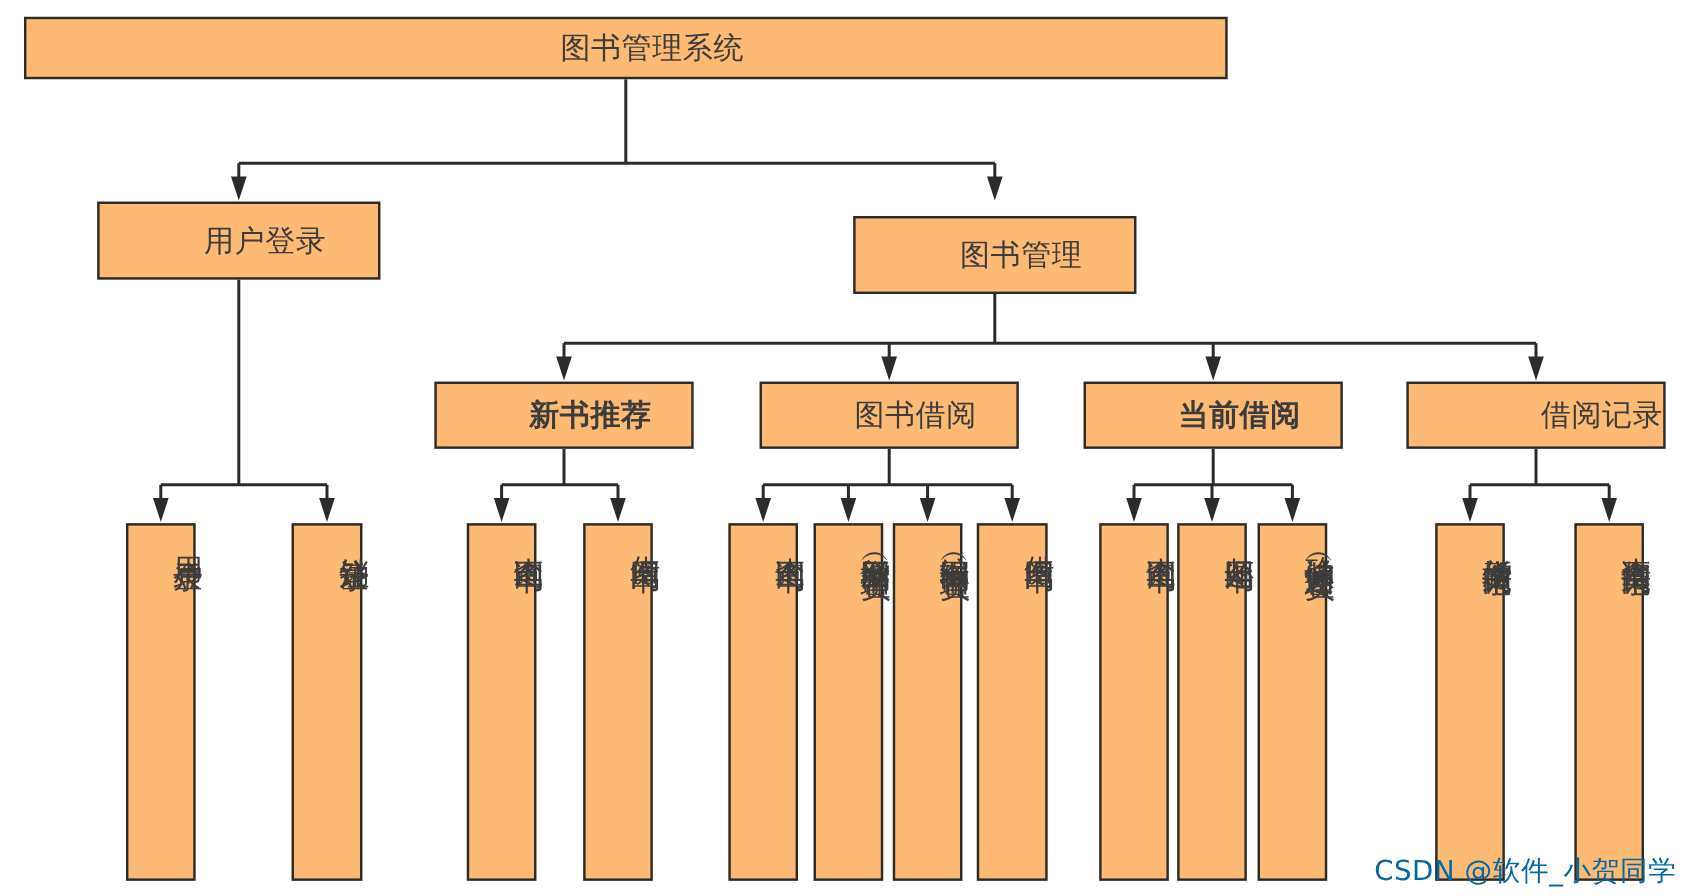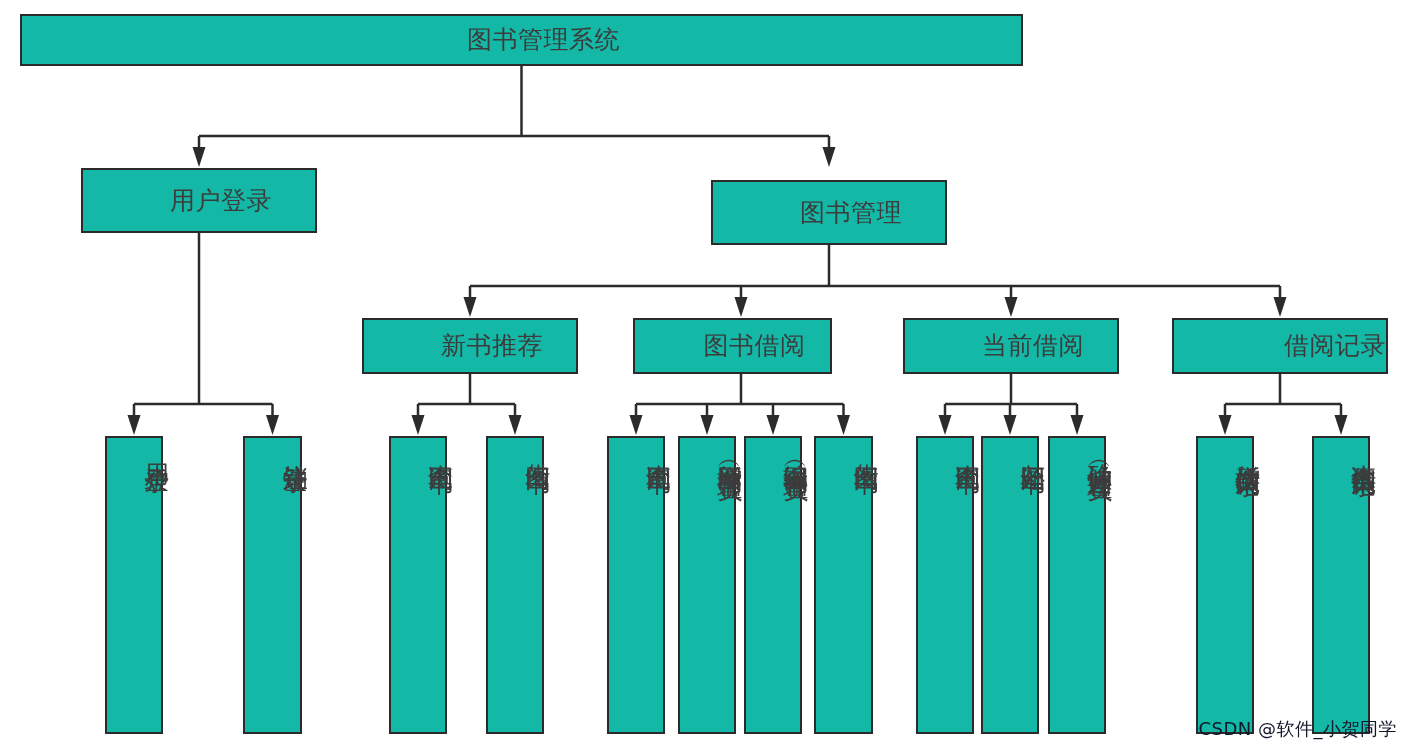--- a/index.html
+++ b/index.html
@@ -23,21 +23,21 @@
     left: 0;
     top: 0;
     width: 1405px;
     height: 747px;
     pointer-events: none;
   }
   .node {
     position: absolute;
     box-sizing: border-box;
     border: 2.5px solid #2b2b2b;
-    background: #14b8a6;
+    background: #fdba74;
     display: flex;
     align-items: center;
     justify-content: center;
     color: #3c3c3c;
     z-index: 2;
     padding-left: 44px;
   }
   .node-label {
     display: block;
     text-align: center;
@@ -63,22 +63,22 @@
     text-orientation: upright;
     font-size: 25px;
     line-height: 1.05;
     letter-spacing: 2px;
     white-space: nowrap;
   }
   .watermark {
     position: absolute;
     right: 8px;
     bottom: 6px;
-    font-size: 18px;
-    color: #0f172a;
+    font-size: 23px;
+    color: #0369a1;
     z-index: 5;
     white-space: nowrap;
     letter-spacing: 0.5px;
   }
 </style>
 </head>
 <body>
 
 <div id="diagram-canvas">
 
@@ -142,29 +142,29 @@
   </div>
 
   <div class="node horiz" style="left: 81px; top: 168px; width: 236px; height: 65px;">
     <span class="node-label">用户登录</span>
   </div>
 
   <div class="node horiz" style="left: 711px; top: 168px; width: 236px; height: 65px; margin-top: 12px;">
     <span class="node-label">图书管理</span>
   </div>
 
-  <div class="node horiz" style="left: 362px; top: 318px; width: 216px; height: 56px;">
+  <div class="node horiz" style="left: 362px; top: 318px; width: 216px; height: 56px; font-weight: bold;">
     <span class="node-label">新书推荐</span>
   </div>
 
-  <div class="node horiz" style="left: 633px; top: 318px; width: 199px; height: 56px;">
+  <div class="node horiz" style="left: 633px; top: 318px; width: 216px; height: 56px;">
     <span class="node-label">图书借阅</span>
   </div>
 
-  <div class="node horiz" style="left: 903px; top: 318px; width: 216px; height: 56px;">
+  <div class="node horiz" style="left: 903px; top: 318px; width: 216px; height: 56px; font-weight: bold;">
     <span class="node-label">当前借阅</span>
   </div>
 
   <div class="node horiz" style="left: 1172px; top: 318px; width: 216px; height: 56px; justify-content: flex-end;">
     <span class="node-label">借阅记录</span>
   </div>
 
   <div class="node vert" style="left: 105px; top: 436px; width: 58px; height: 298px;">
     <span class="node-label">用户登录</span>
   </div>

